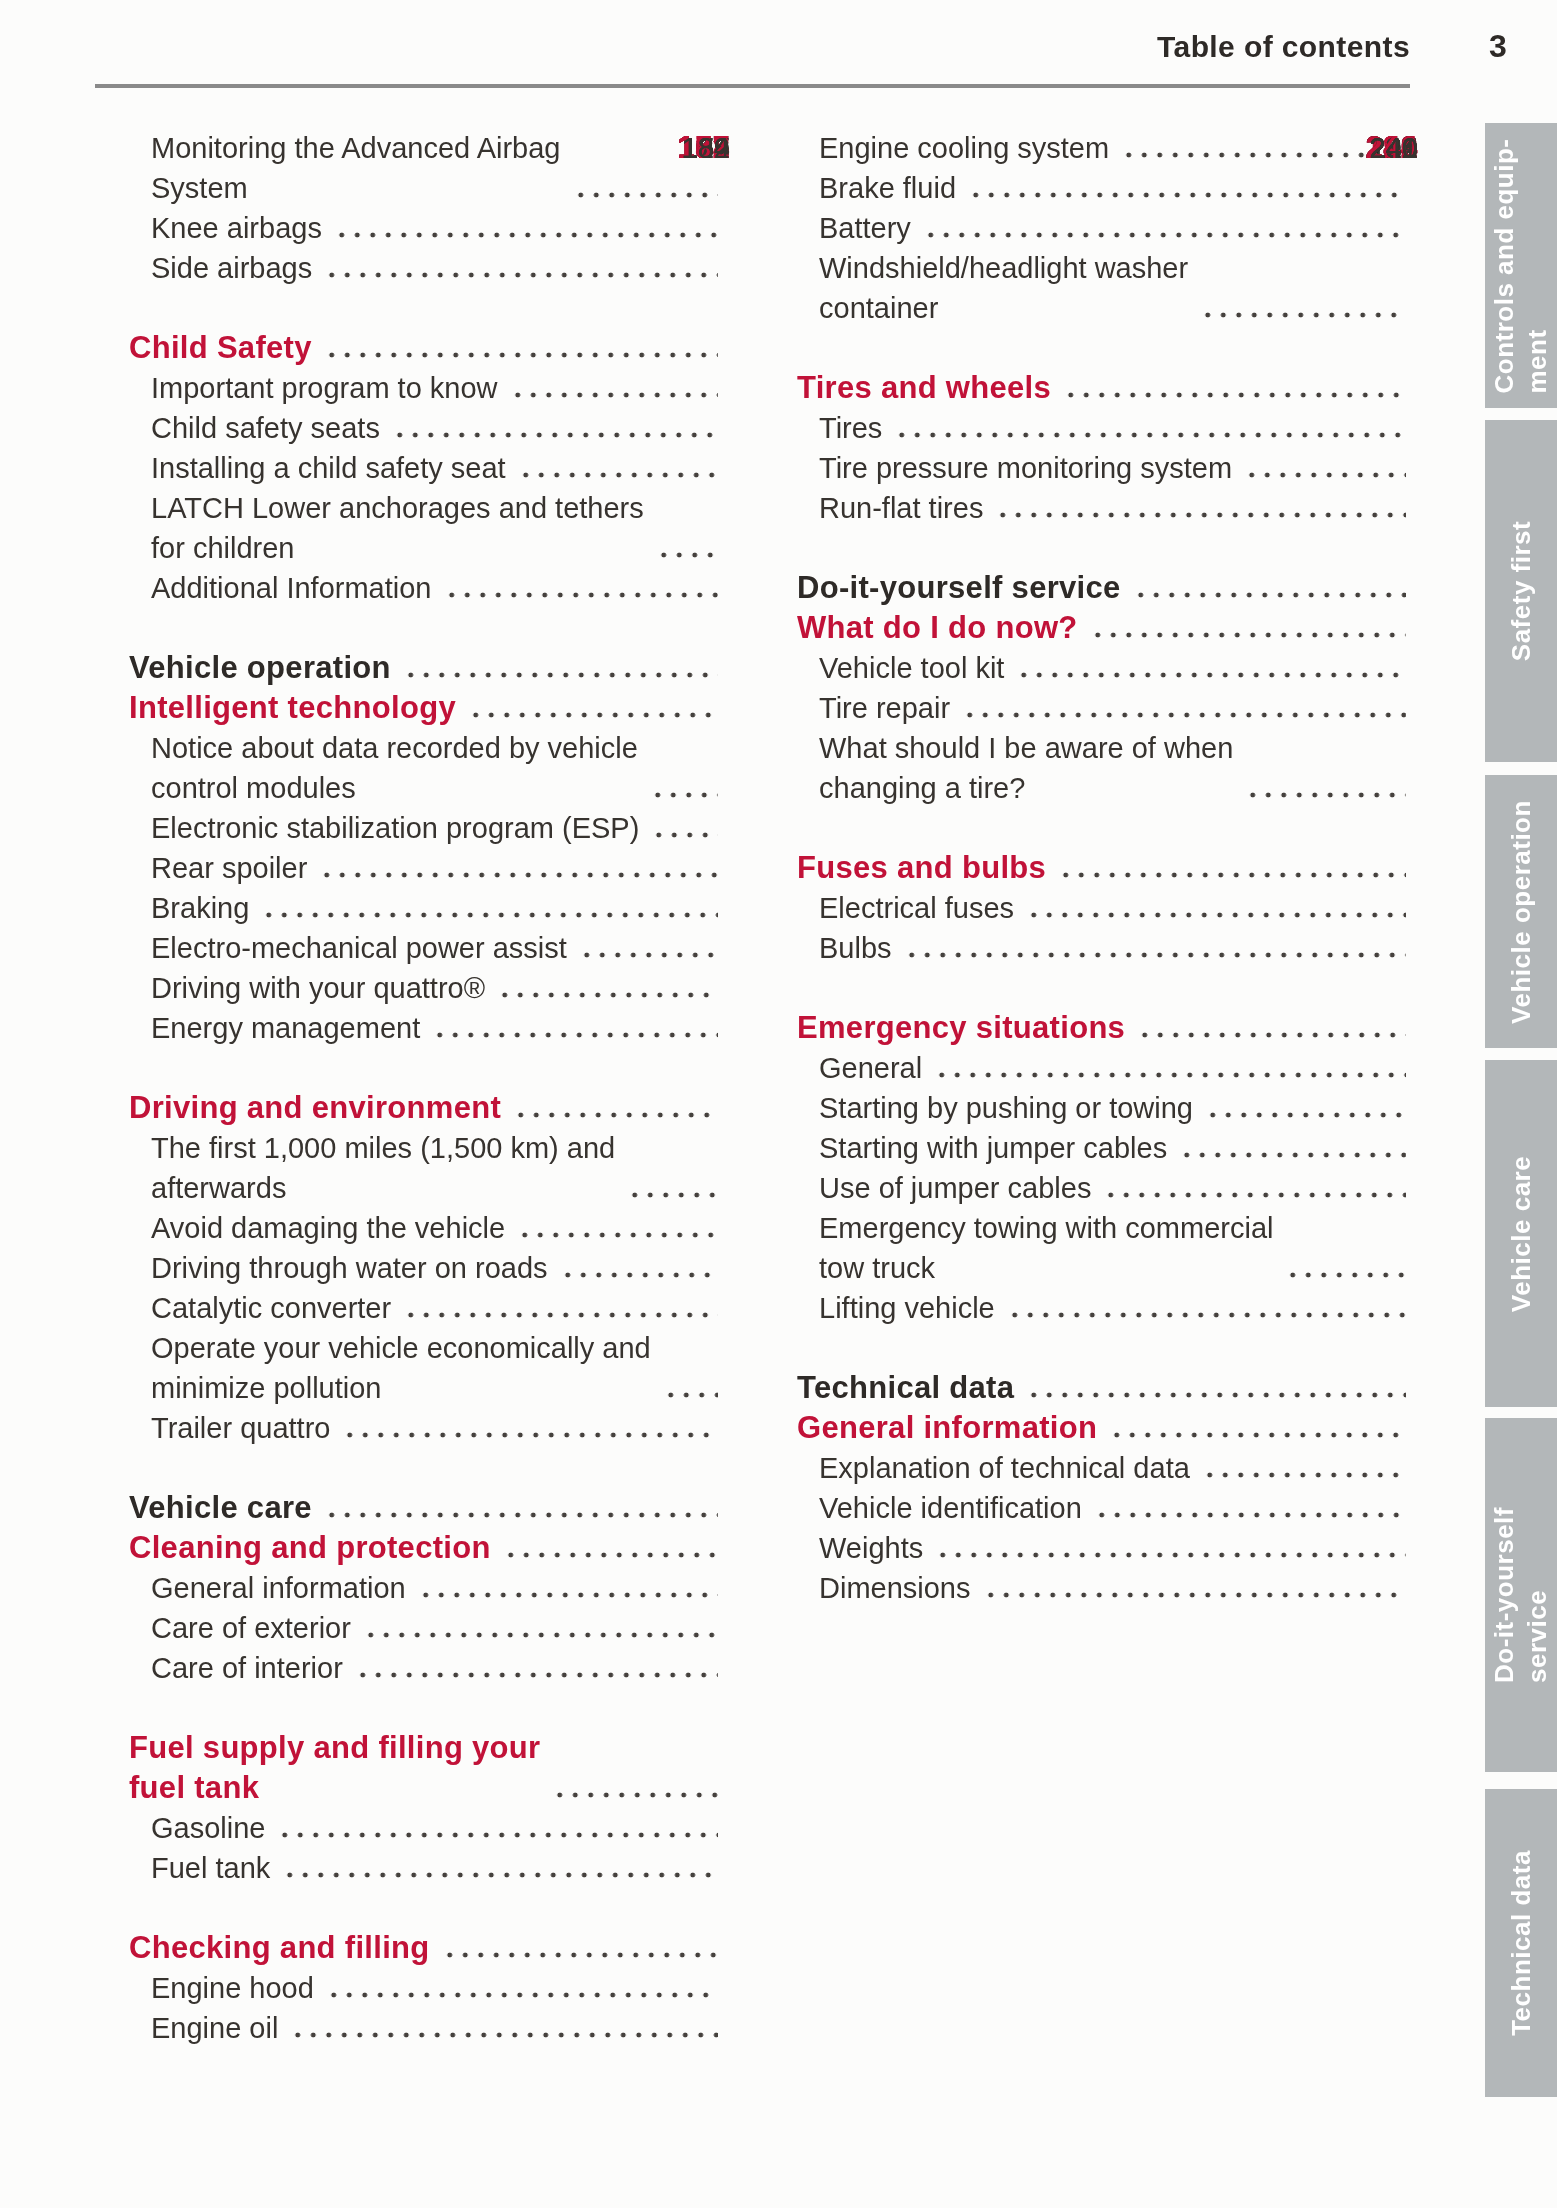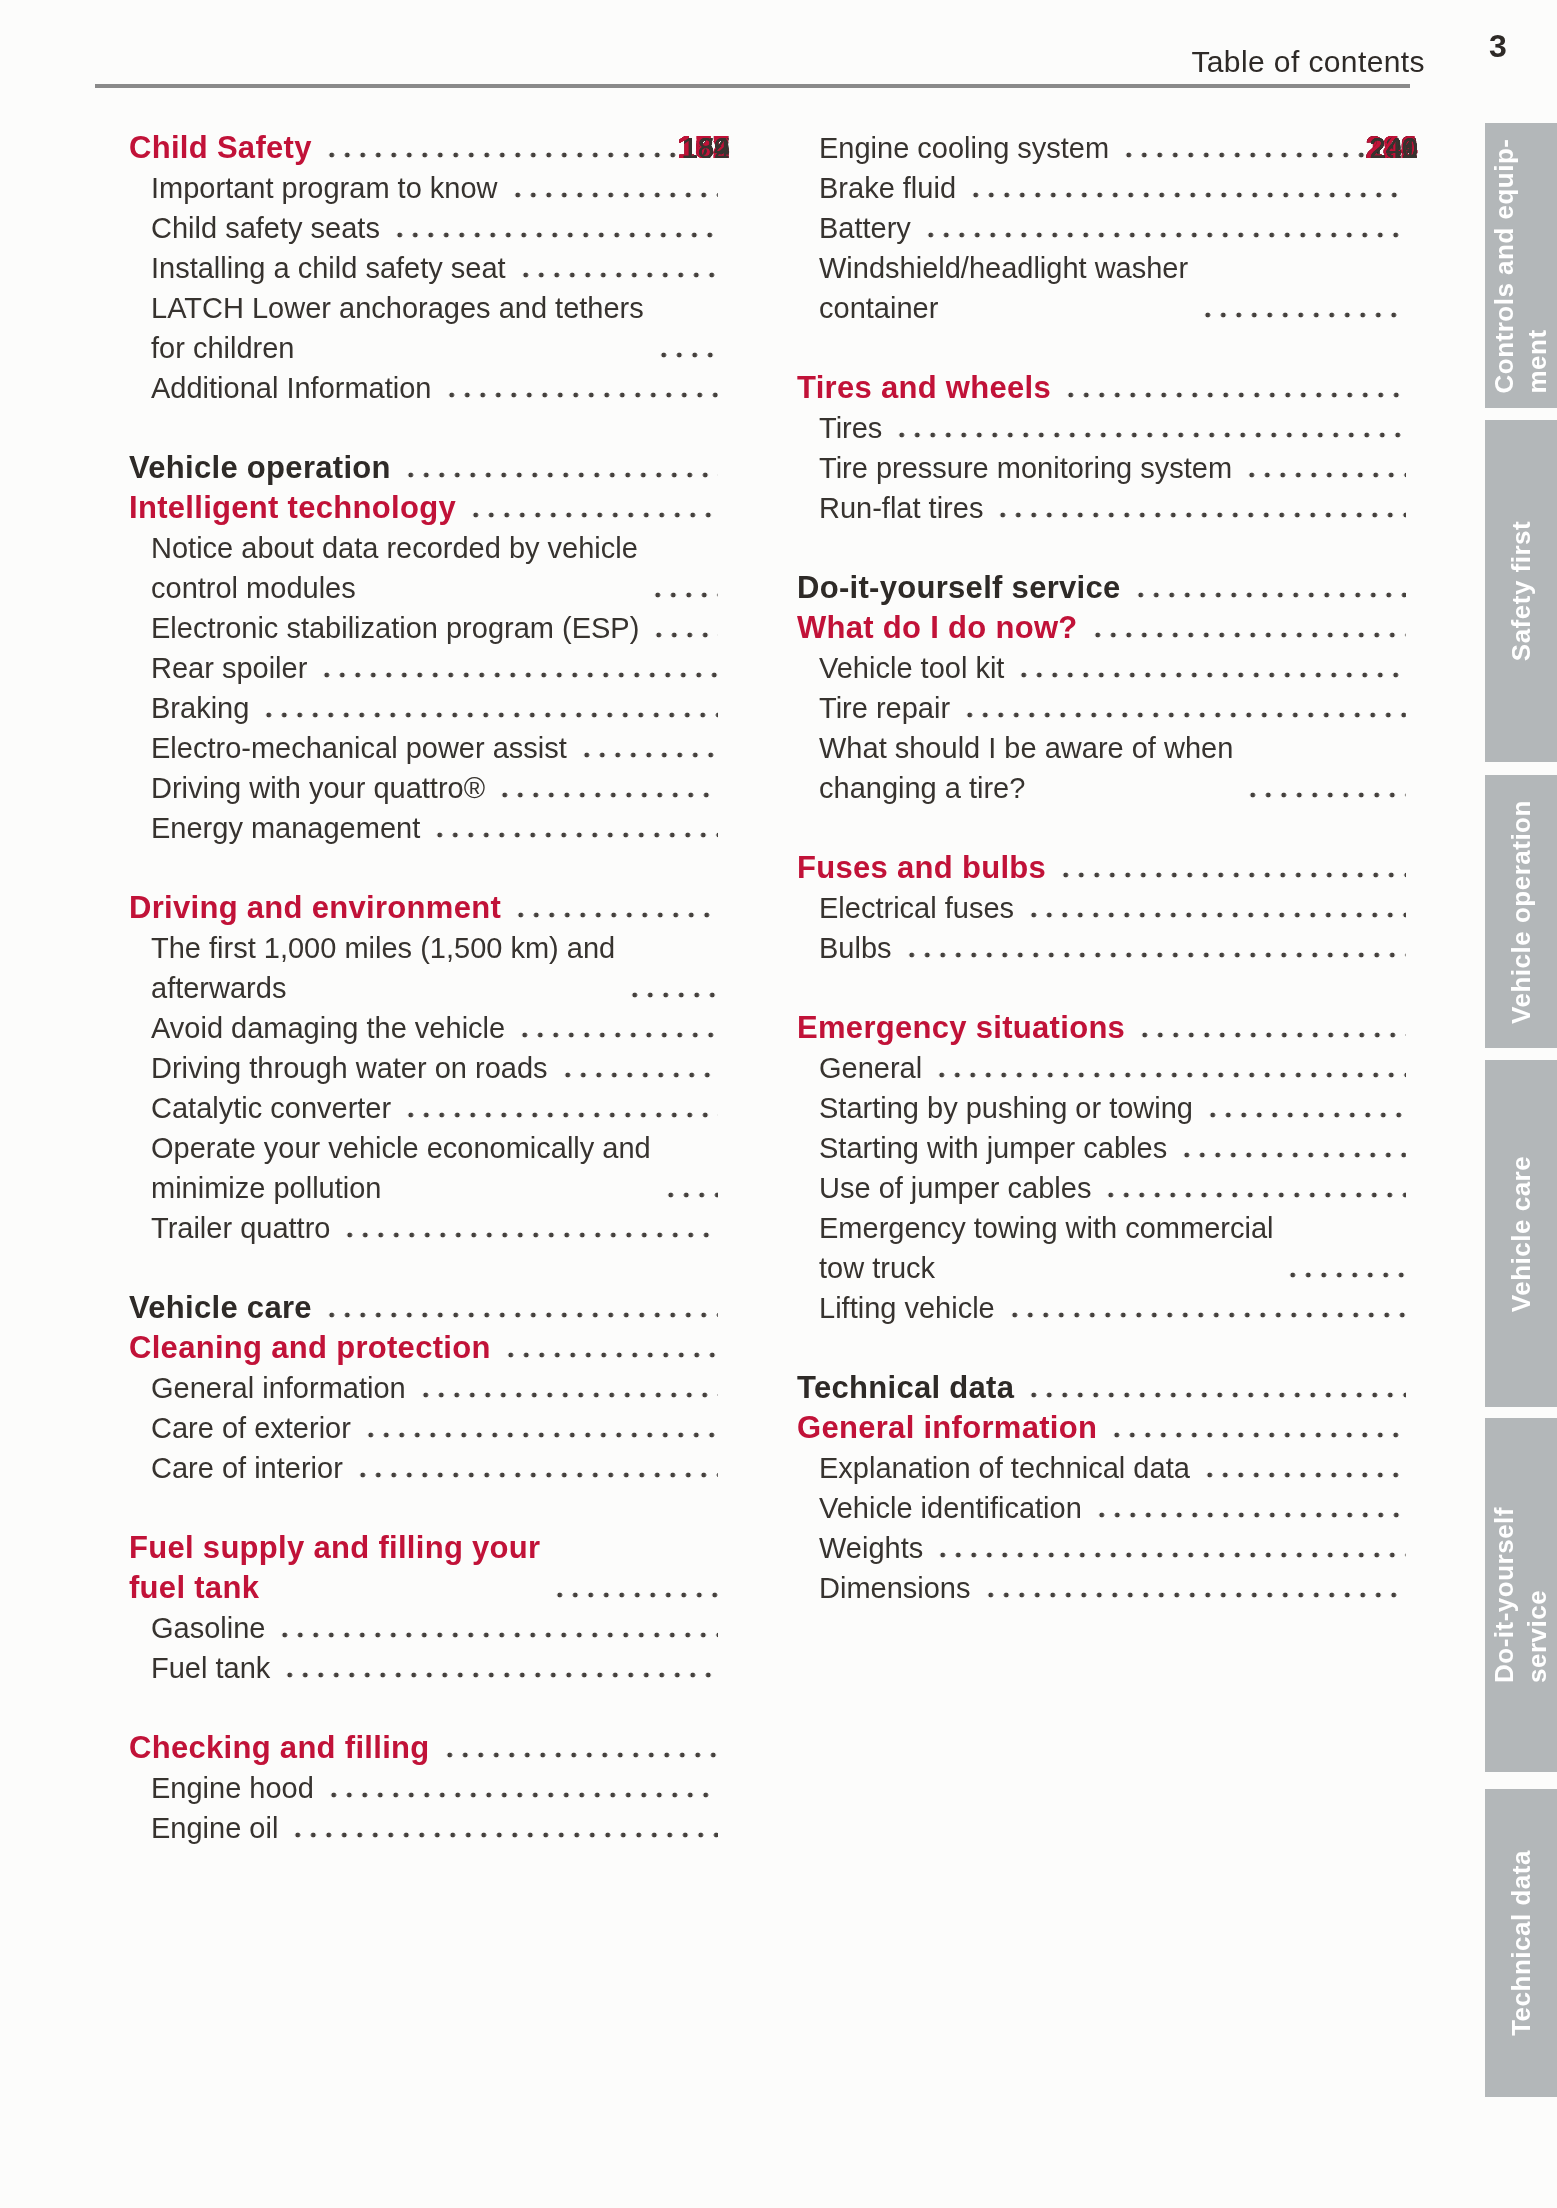--- a/index.html
+++ b/index.html
@@ -14,22 +14,22 @@
     width:1557px;height:2208px;position:relative;overflow:hidden;
     background:#fcfcfb;
     font-family:"Liberation Sans", sans-serif;
     color:var(--ink);
   }
   .page{position:absolute;inset:0;}
 
   
   .header-title{
     position:absolute;top:30px;left:95px;width:1315px;
-    text-align:right;font-size:30px;font-weight:normal;color:var(--ink-strong);
-    letter-spacing:0.4px;margin:15px;
+    text-align:right;font-size:30px;font-weight:bold;color:var(--ink-strong);
+    letter-spacing:0.4px;margin:0;
   }
   .page-number{
     position:absolute;top:28px;left:1468px;width:60px;text-align:center;
     font-size:32px;font-weight:bold;color:var(--ink-strong);
   }
   .header-rule{
     position:absolute;top:84px;left:95px;width:1315px;height:4px;
     background:#8a8a8a;
   }
 
@@ -73,20 +73,38 @@
 <body>
 
 <div class="page">
 
   <h1 class="header-title">Table of contents</h1>
   <div class="page-number">3</div>
   <div class="header-rule"></div>
 
   <div class="col" id="col-left">
       <div class="section">
+        <div class="entry sub">
+          <span class="label">Monitoring the Advanced Airbag
+System</span>
+          <span class="leader"></span>
+          <span class="page">122</span>
+        </div>
+        <div class="entry sub">
+          <span class="label">Knee airbags</span>
+          <span class="leader"></span>
+          <span class="page">126</span>
+        </div>
+        <div class="entry sub">
+          <span class="label">Side airbags</span>
+          <span class="leader"></span>
+          <span class="page">129</span>
+        </div>
+      </div>
+      <div class="section">
         <div class="entry red">
           <span class="label">Child Safety</span>
           <span class="leader"></span>
           <span class="page">133</span>
         </div>
         <div class="entry sub">
           <span class="label">Important program to know</span>
           <span class="leader"></span>
           <span class="page">133</span>
         </div>

